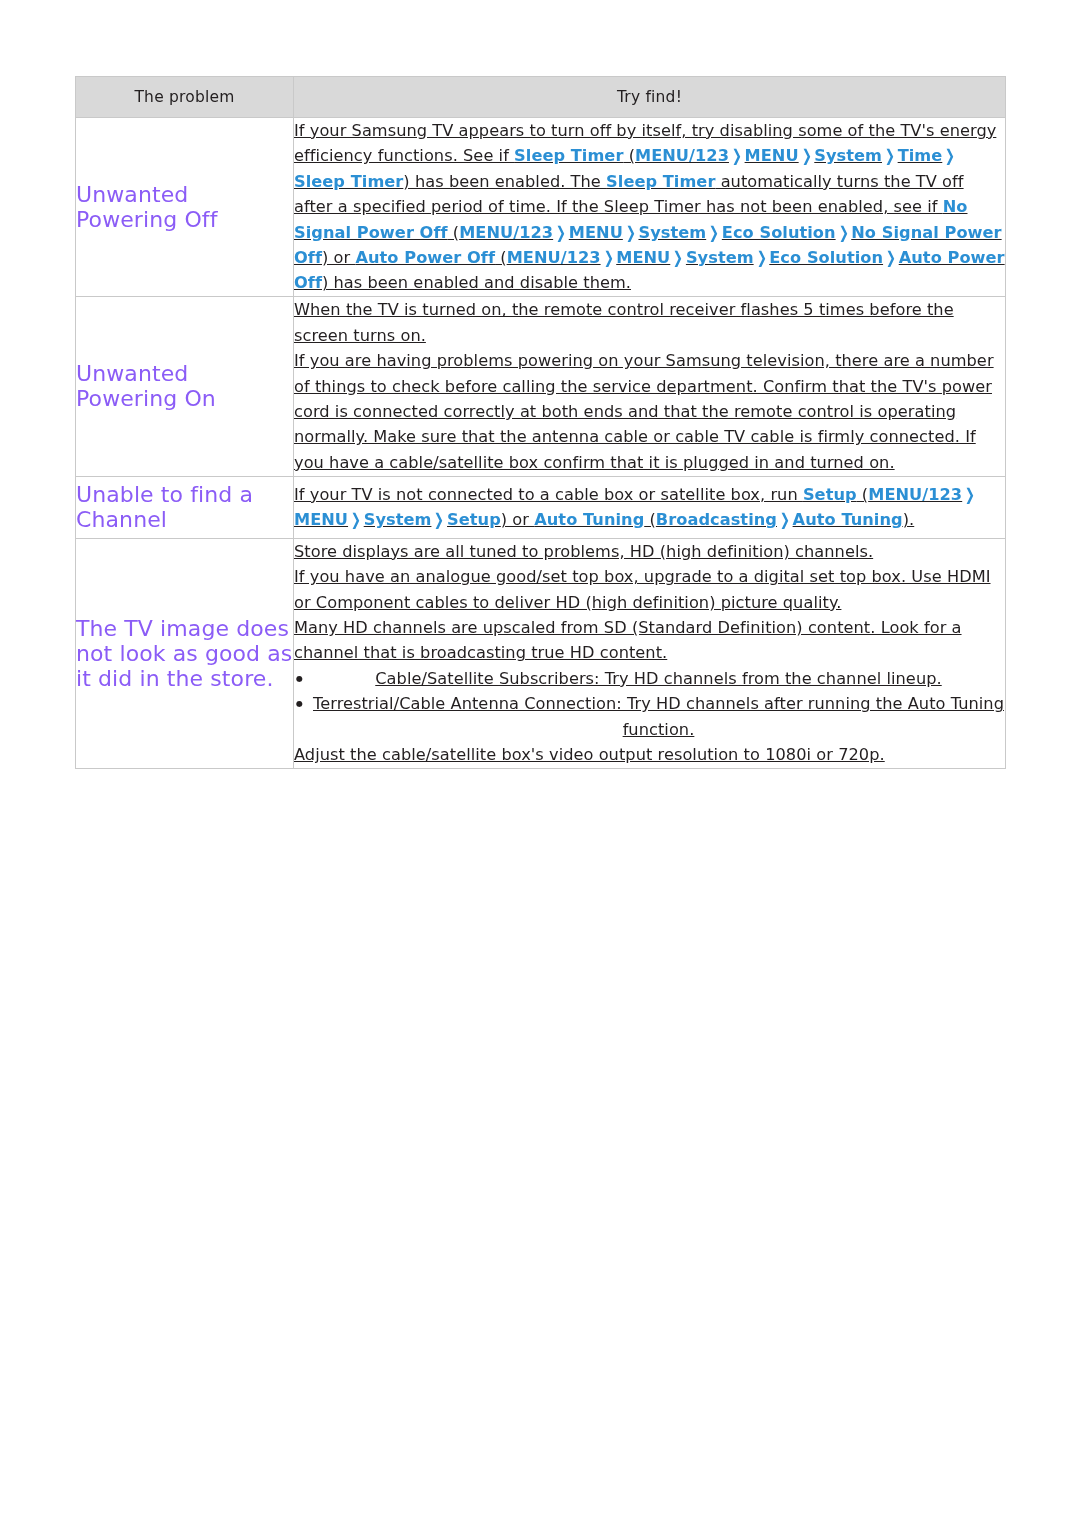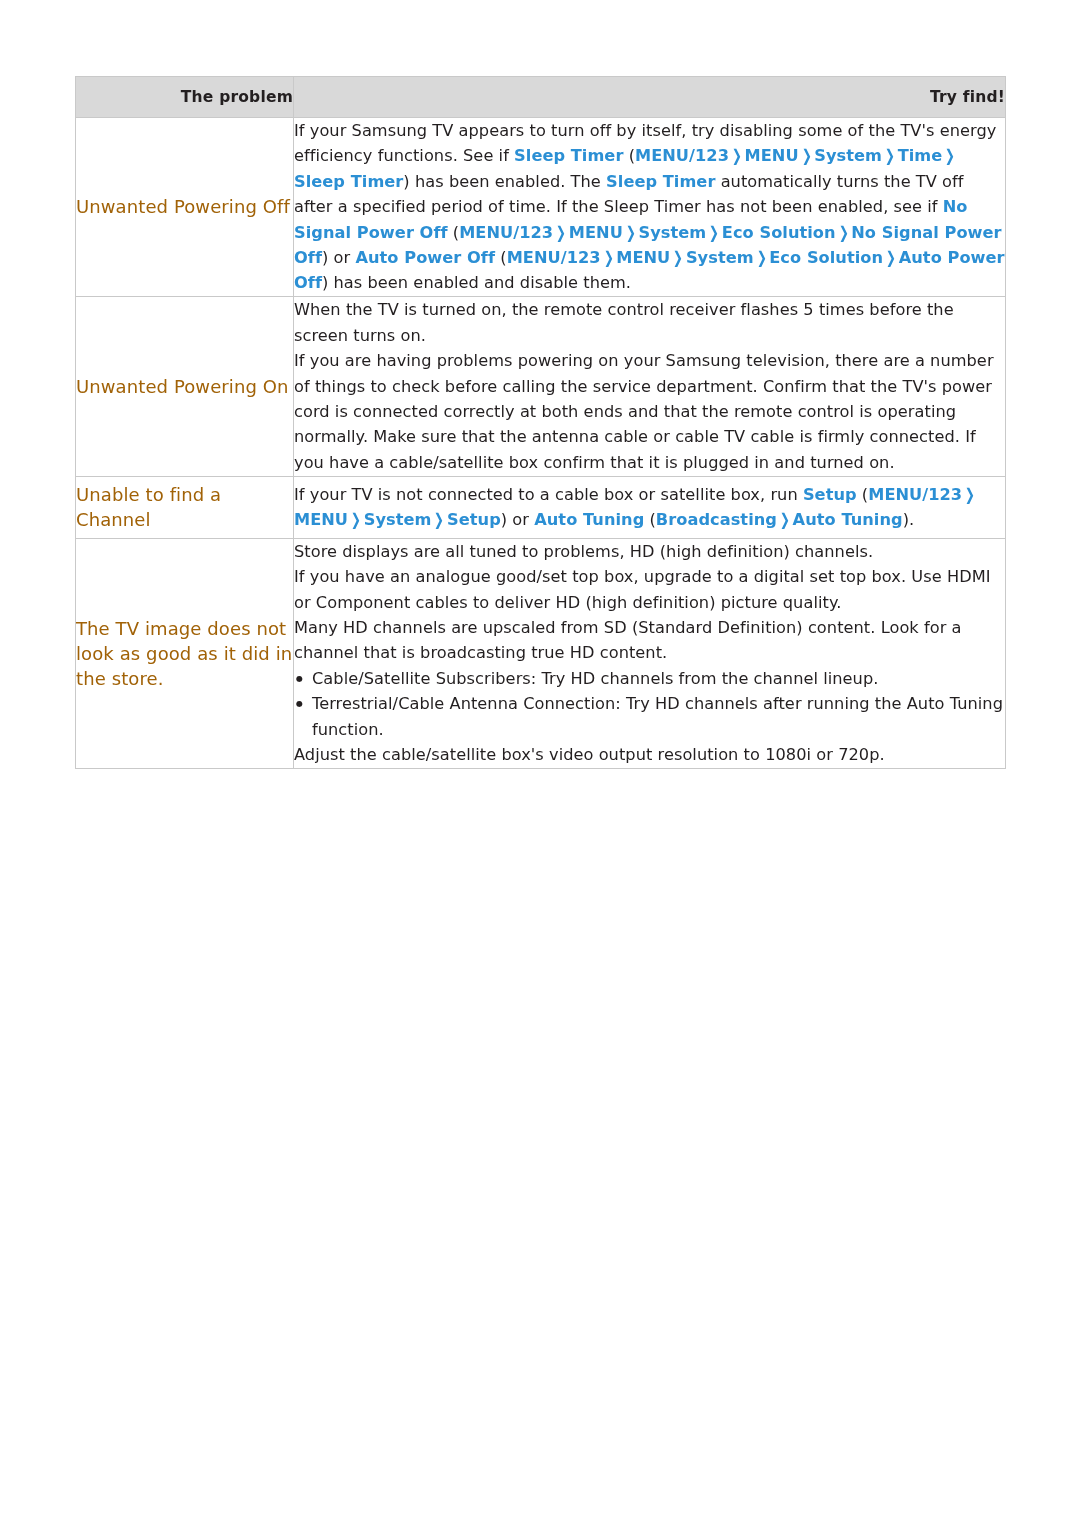--- a/index.html
+++ b/index.html
@@ -29,62 +29,64 @@
     table-layout: fixed;
   }
   table.troubleshoot td,
   table.troubleshoot th {
     border: 1px solid #c9c9c9;
     vertical-align: middle;
     padding: 0;
   }
   th.head {
     background: #d9d9d9;
-    font-weight: bold;
+    font-weight: normal;
     font-size: 15.5px;
     color: #231f20;
-    text-align: right;
+    text-align: center;
     height: 40px;
     letter-spacing: 0.2px;
   }
   col.c1 { width: 218px; }
   col.c2 { width: 712px; }
 
   td.problem {
-    font-size: 18px;
+    font-size: 22px;
     line-height: 25px;
-    color: #a16207;
+    color: #8b5cf6;
     padding: 12px 0 12px 18px;
     letter-spacing: 0.1px;
   }
   td.answer {
     font-size: 16.2px;
     line-height: 25.4px;
     color: #231f20;
     padding: 14px 22px 14px 22px;
     letter-spacing: 0.05px;
+    text-decoration: underline;
   }
   td.answer p {
     margin: 0;
   }
   .blue {
     color: #2b8fd4;
     font-weight: bold;
   }
   .arrow {
     color: #2b8fd4;
     font-weight: bold;
     display: inline-block;
     transform: scaleX(0.75);
     margin: 0 1px;
   }
   ul.bullets {
     margin: 0;
     padding: 0;
     list-style: none;
+    text-align: center;
   }
   ul.bullets li {
     position: relative;
     padding-left: 18px;
     margin: 0;
   }
   ul.bullets li::before {
     content: "\25CF";
     position: absolute;
     left: 2px;

